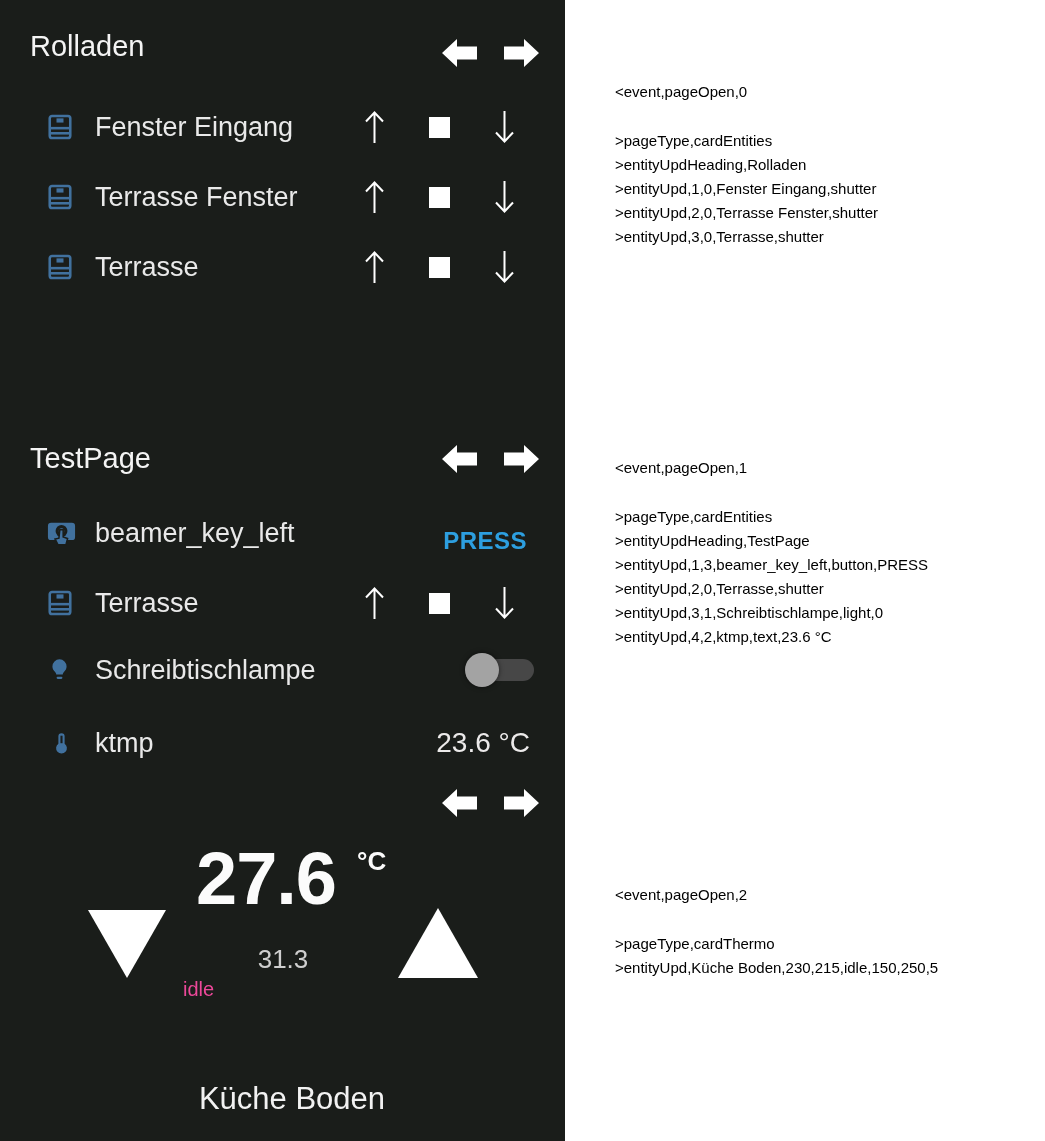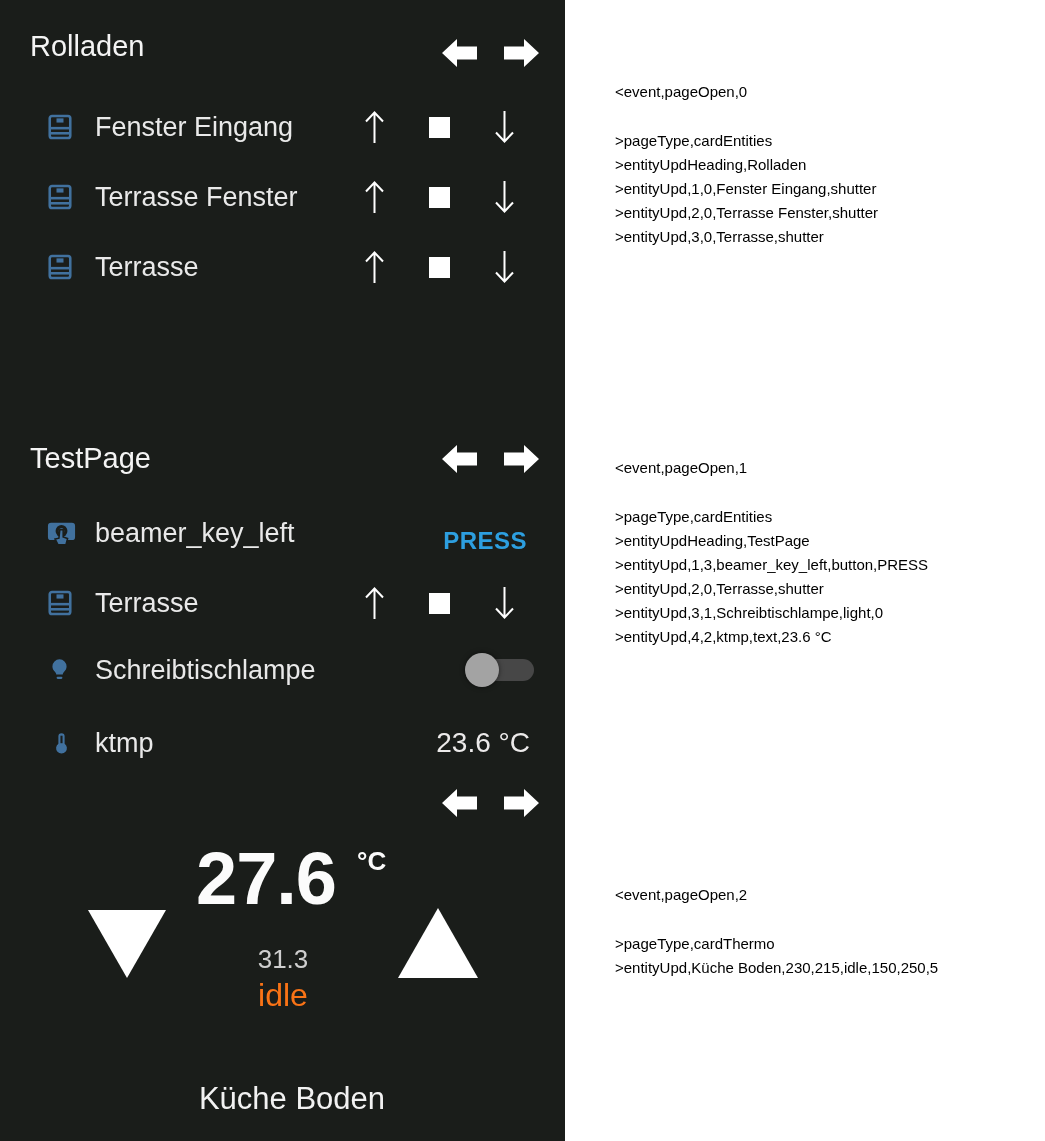--- a/index.html
+++ b/index.html
@@ -31,22 +31,22 @@
            color:#fbfbfb;line-height:1;letter-spacing:-1px;}
   .bigunit{position:absolute;left:357px;top:80px;font-size:26px;font-weight:700;color:#fbfbfb;line-height:1;}
   .tri-down{position:absolute;left:88px;top:142px;width:0;height:0;
             border-left:39px solid transparent;border-right:39px solid transparent;
             border-top:68px solid #ffffff;}
   .tri-up{position:absolute;left:398px;top:140px;width:0;height:0;
           border-left:40px solid transparent;border-right:40px solid transparent;
           border-bottom:70px solid #ffffff;}
   .target{position:absolute;left:183px;top:178px;width:200px;text-align:center;
           font-size:26px;color:#cfcfcf;line-height:1;}
-  .hvac{position:absolute;left:183px;top:211px;width:200px;text-align:center;
-        font-size:32px;color:#f97316;line-height:1;}
+  .hvac{position:absolute;left:183px;top:211px;width:200px;text-align:left;
+        font-size:20px;color:#ec4899;line-height:1;}
   .thermo-title{position:absolute;left:0;top:315px;width:584px;text-align:center;
                 font-size:31px;color:#f2f2f2;line-height:1;}
   
   .log-block{position:absolute;left:615px;color:#000;}
   .log-line{font-size:15px;font-weight:400;line-height:24px;white-space:pre;}
   .log-gap{height:25px;}
 </style>
 </head>
 <body>
 

